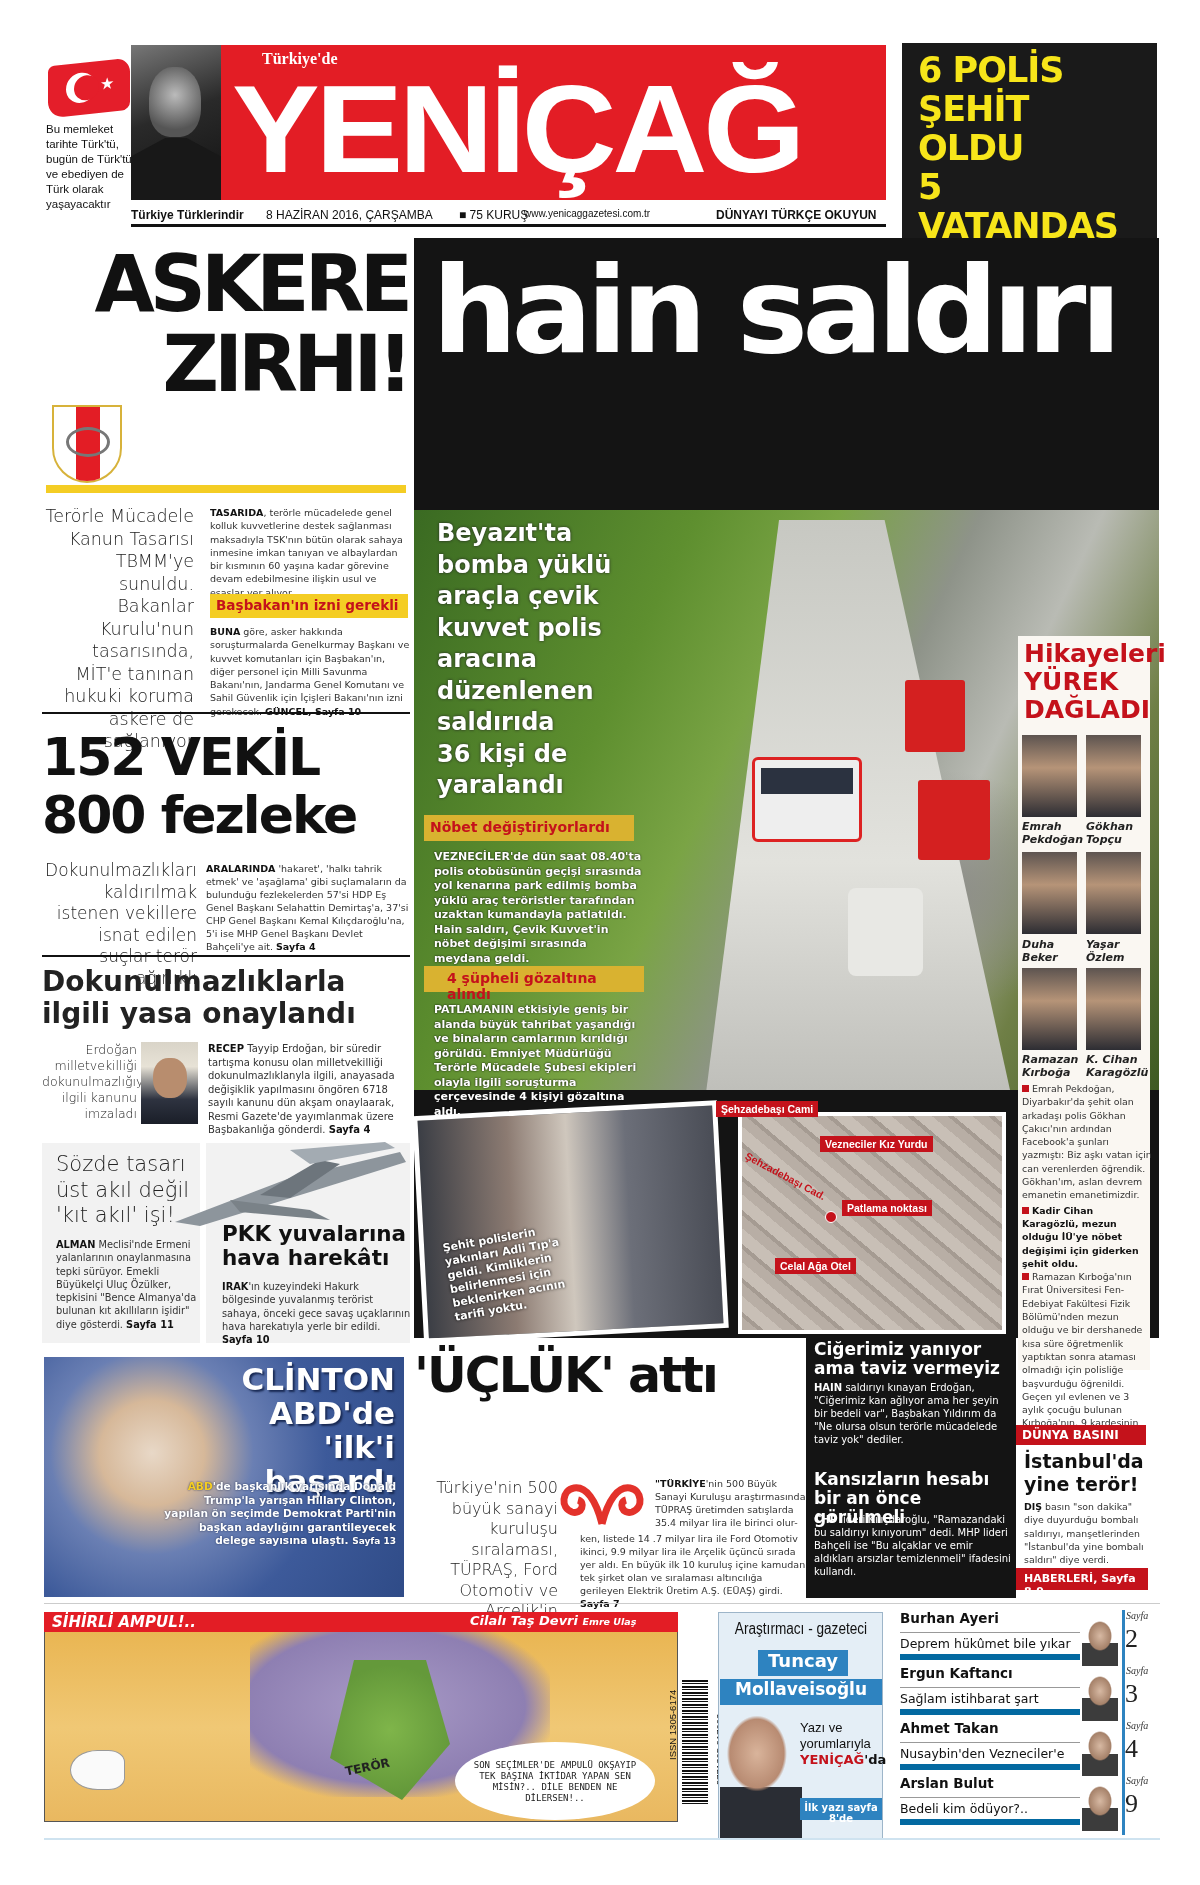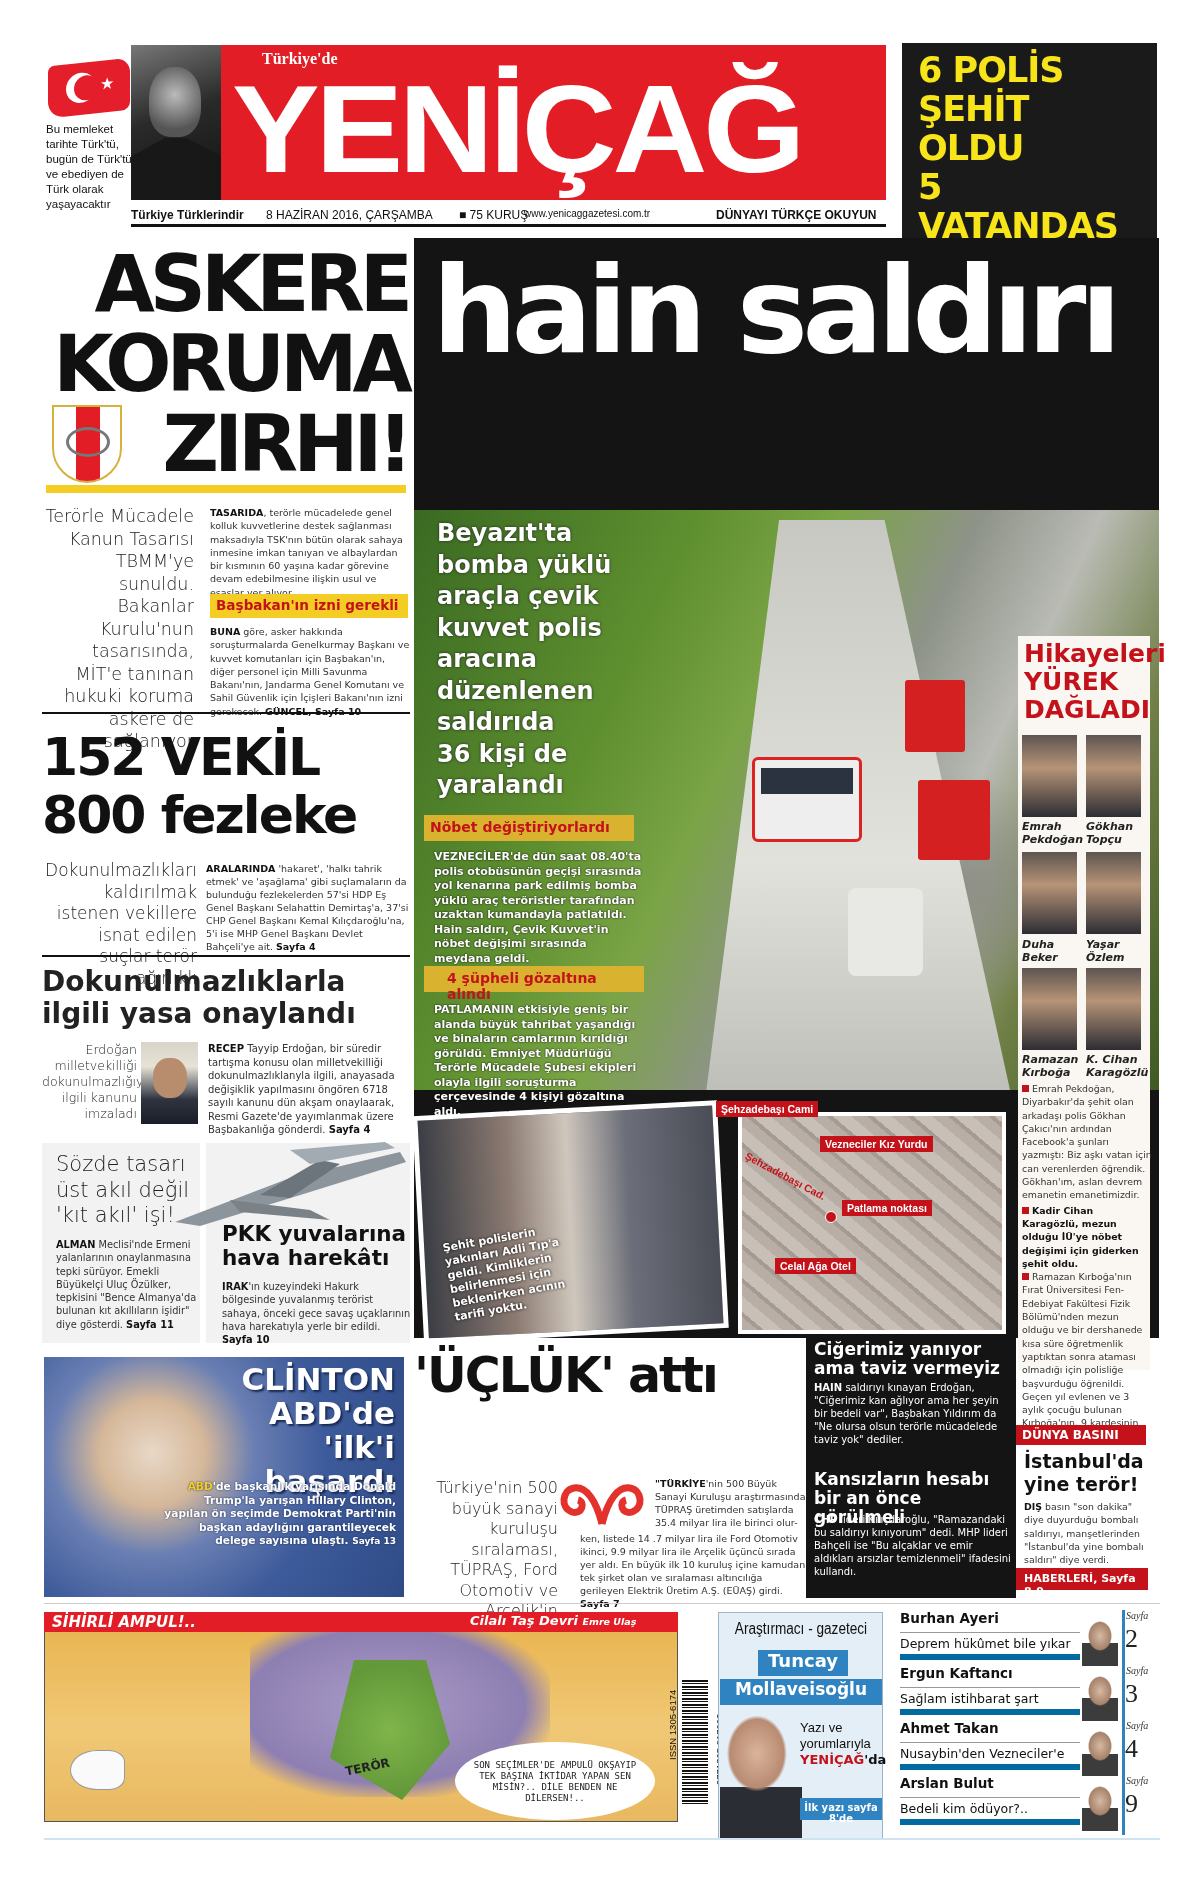--- a/index.html
+++ b/index.html
@@ -177,21 +177,20 @@
 <div id="topright" class="abs">
   <div>6 POLİS</div>
   <div>ŞEHİT OLDU</div>
   <div>5 VATANDAŞ</div>
   <div>HAYATINI</div>
   <div>KAYBETTİ</div>
 </div>
 
 <div id="askere" class="abs">
   <span class="l">ASKERE</span>
-  <span class="l">KORUMA</span>
   <span class="l">ZIRHI!</span>
 </div>
 <div id="tsk" class="abs">
     <div class="band"></div>
     <div class="emb"></div>
   </div>
 <div id="yel1" class="abs"></div>
 <div id="tasari-deck" class="abs">Terörle Mücadele Kanun Tasarısı TBMM'ye sunuldu. Bakanlar Kurulu'nun tasarısında, MİT'e tanınan hukuki koruma askere de sağlanıyor</div>
 <div id="tasari-body" class="abs">
   <span class="lead">TASARIDA</span><span>, terörle mücadelede genel kolluk kuvvetlerine destek sağlanması maksadıyla TSK'nın bütün olarak sahaya inmesine imkan tanıyan ve albaylardan bir kısmının 60 yaşına kadar görevine devam edebilmesine ilişkin usul ve esaslar yer alıyor.</span>

